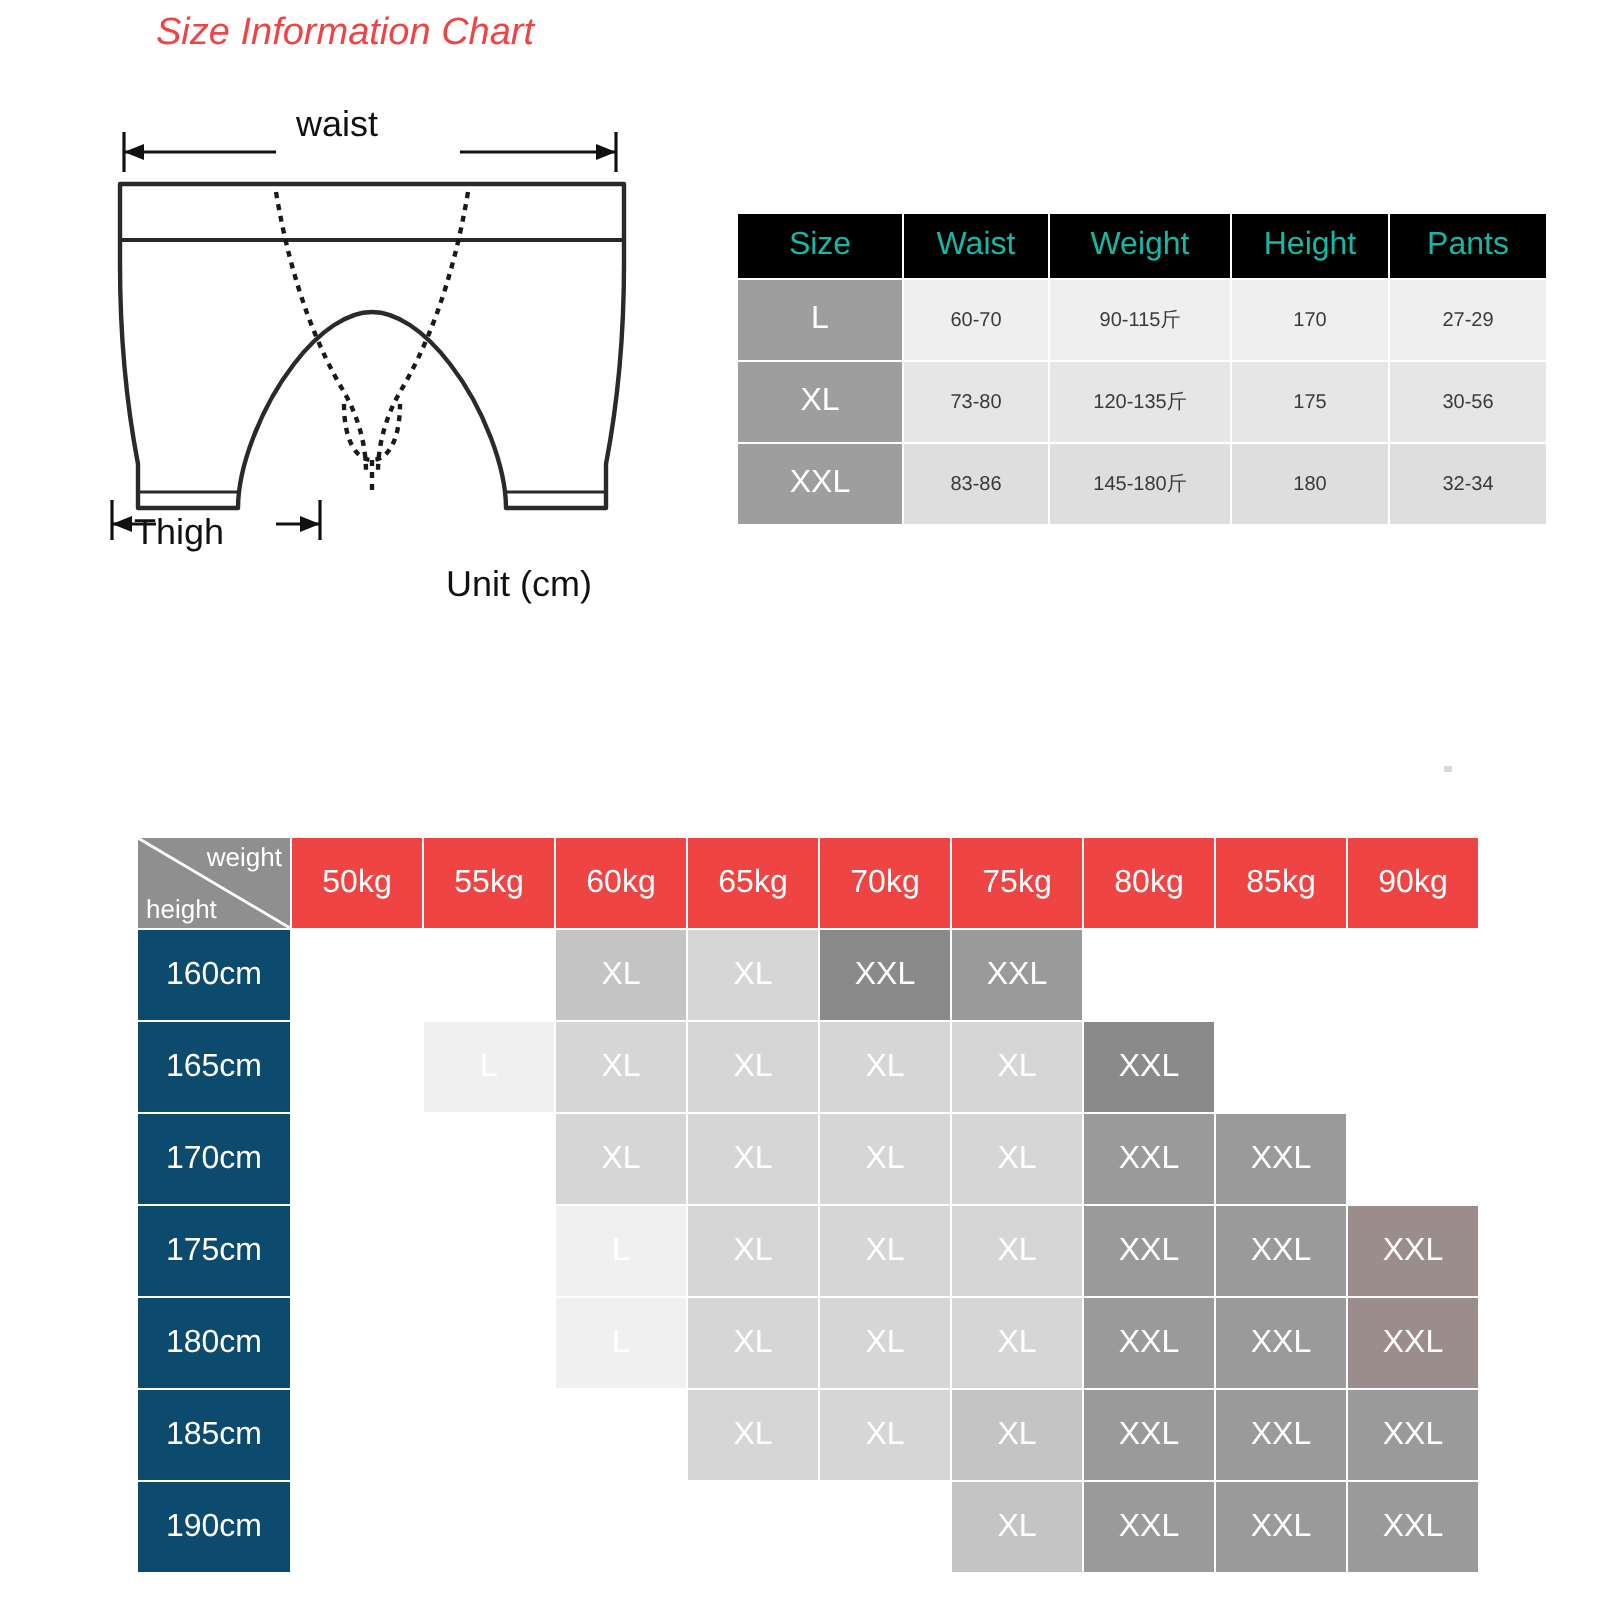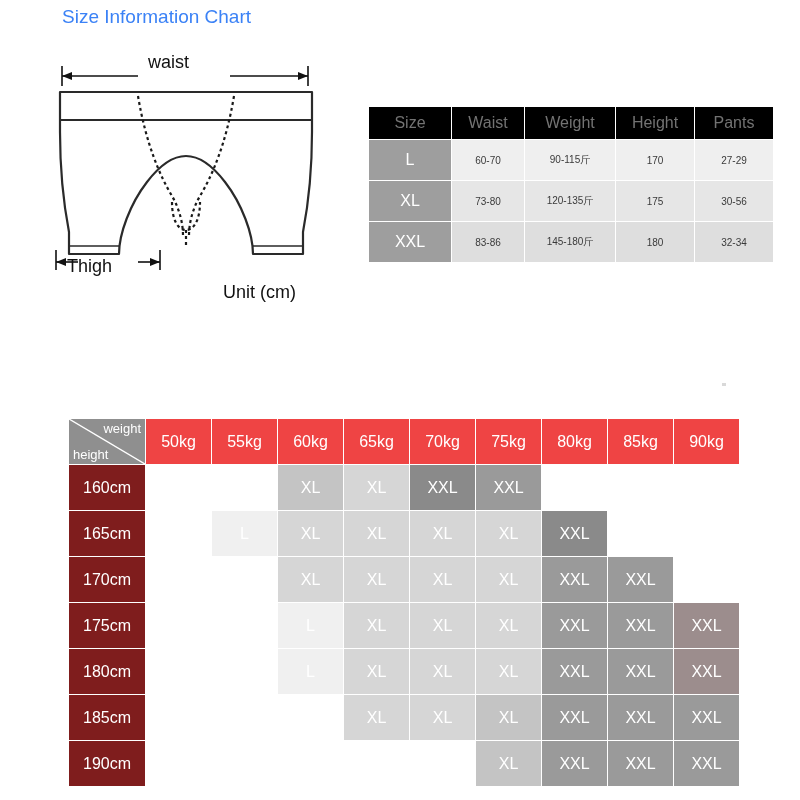--- a/index.html
+++ b/index.html
@@ -14,25 +14,26 @@
 
   #root {
     position: relative;
     width: 800px;
     height: 800px;
   }
 
   
   .chart-title {
     position: absolute;
-    left: 62px;
+    left: 78px;
     top: 6px;
     font-size: 19px;
-    color: #3b82f6;
-    font-family: "Liberation Sans", sans-serif;
+    color: #ef4444;
+    font-family: "Liberation Sans", sans-serif;
+    font-style: italic;
   }
 
   
   #diagram {
     position: absolute;
     left: 20px;
     top: 34px;
     width: 330px;
     height: 280px;
   }
@@ -56,21 +57,21 @@
   }
   #size-table th, #size-table td {
     border: 1px solid #ffffff;
     text-align: center;
     vertical-align: middle;
     font-weight: normal;
     padding: 0;
   }
   #size-table thead th {
     background: #000000;
-    color: #737373;
+    color: #14b8a6;
     font-size: 16px;
     height: 32px;
   }
   #size-table tbody td {
     font-size: 10px;
     color: #3a3a3a;
     height: 40px;
   }
   #size-table tbody td.size-cell {
     color: #ffffff;
@@ -107,21 +108,21 @@
     position: relative;
     background: #8f8f8f;
     padding: 0;
   }
   #matrix th.wlabel {
     background: #ef4444;
     color: #ffffff;
   }
   #matrix th.hlabel {
     width: 76px;
-    background: #7f1d1d;
+    background: #0c4a6e;
     color: #ffffff;
   }
   .corner-inner { position: relative; width: 76px; height: 45px; }
   .corner-w {
     position: absolute; right: 4px; top: 2px;
     font-size: 13px; color: #ffffff;
   }
   .corner-h {
     position: absolute; left: 4px; bottom: 2px;
     font-size: 13px; color: #ffffff;

